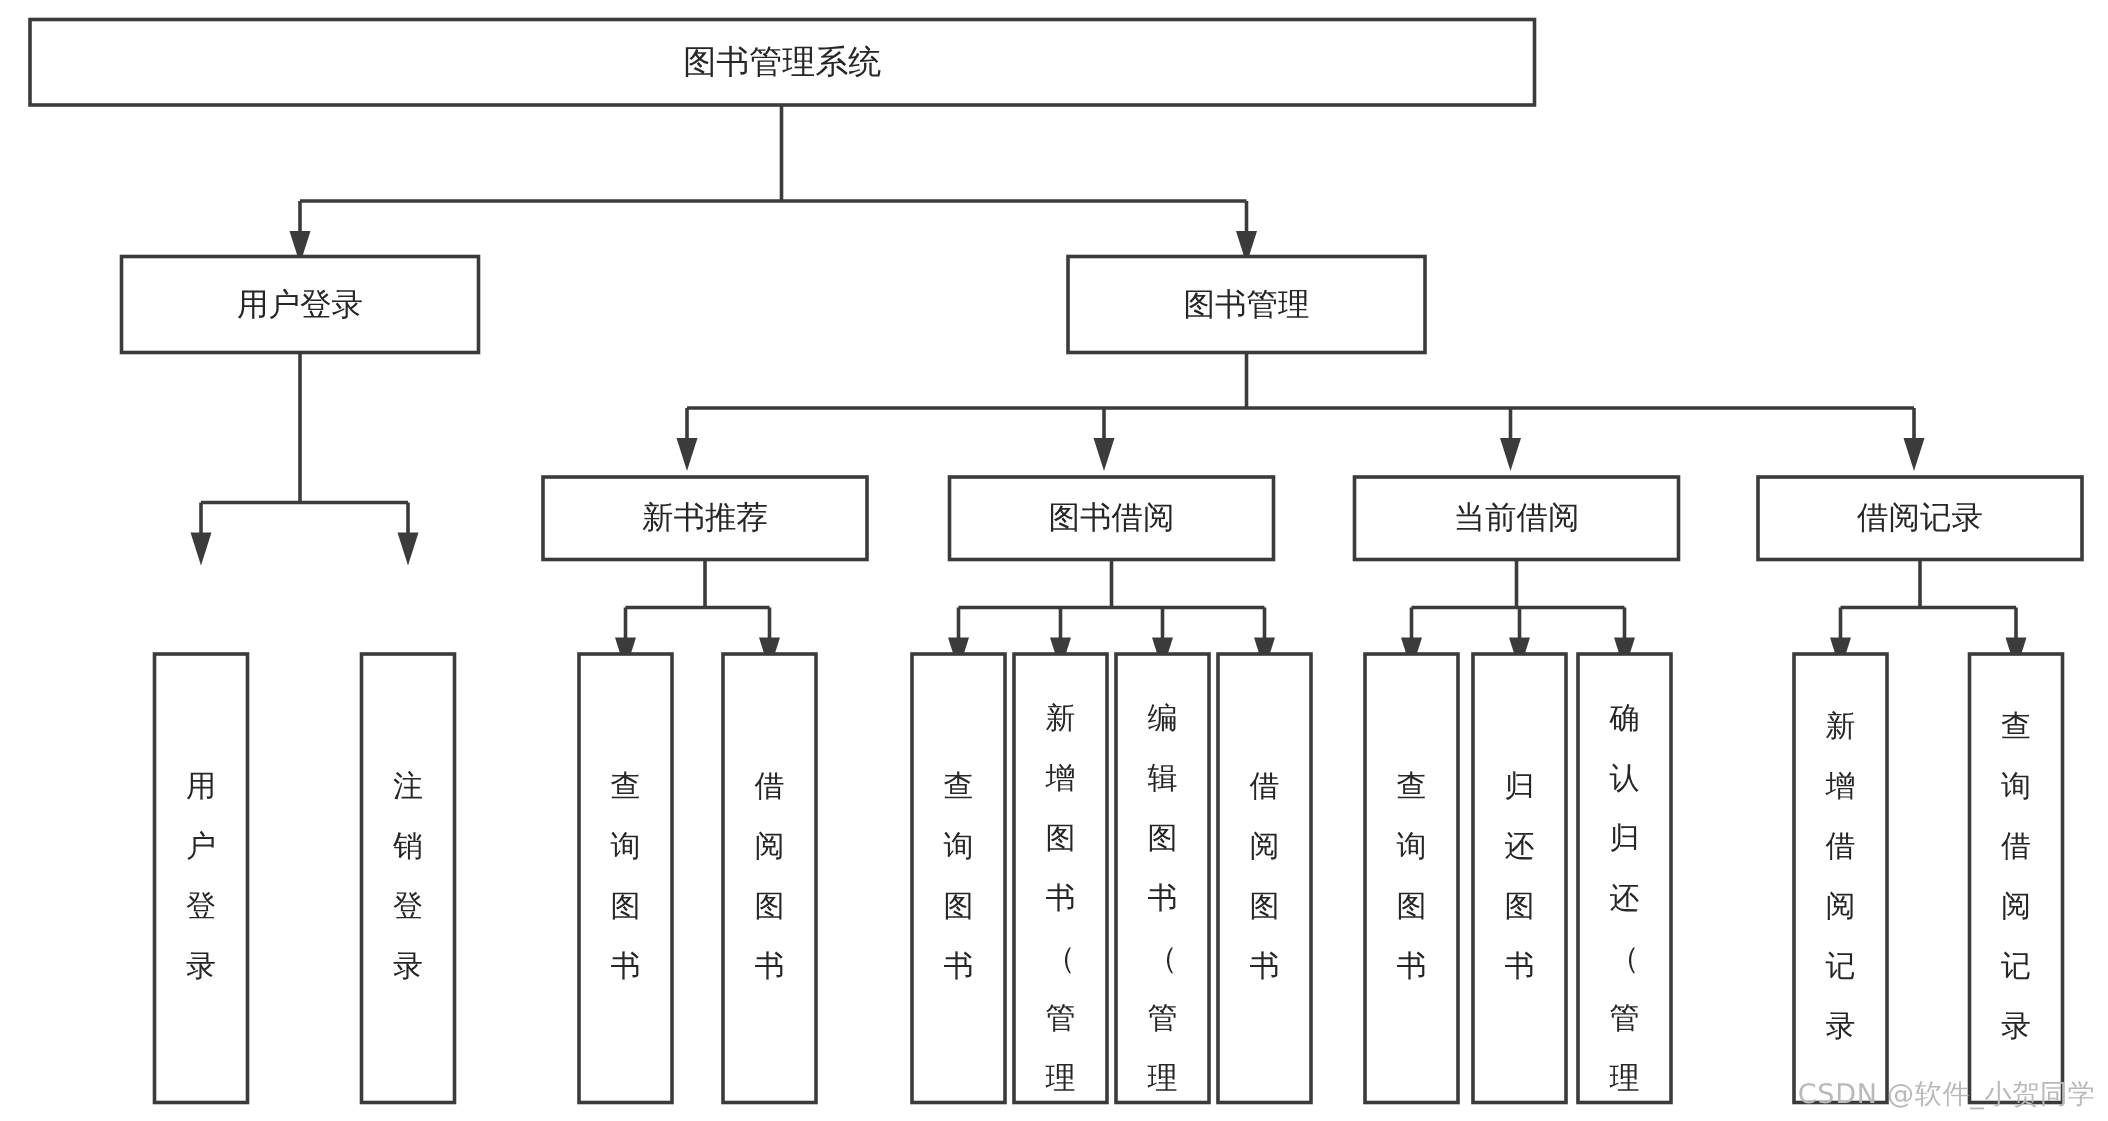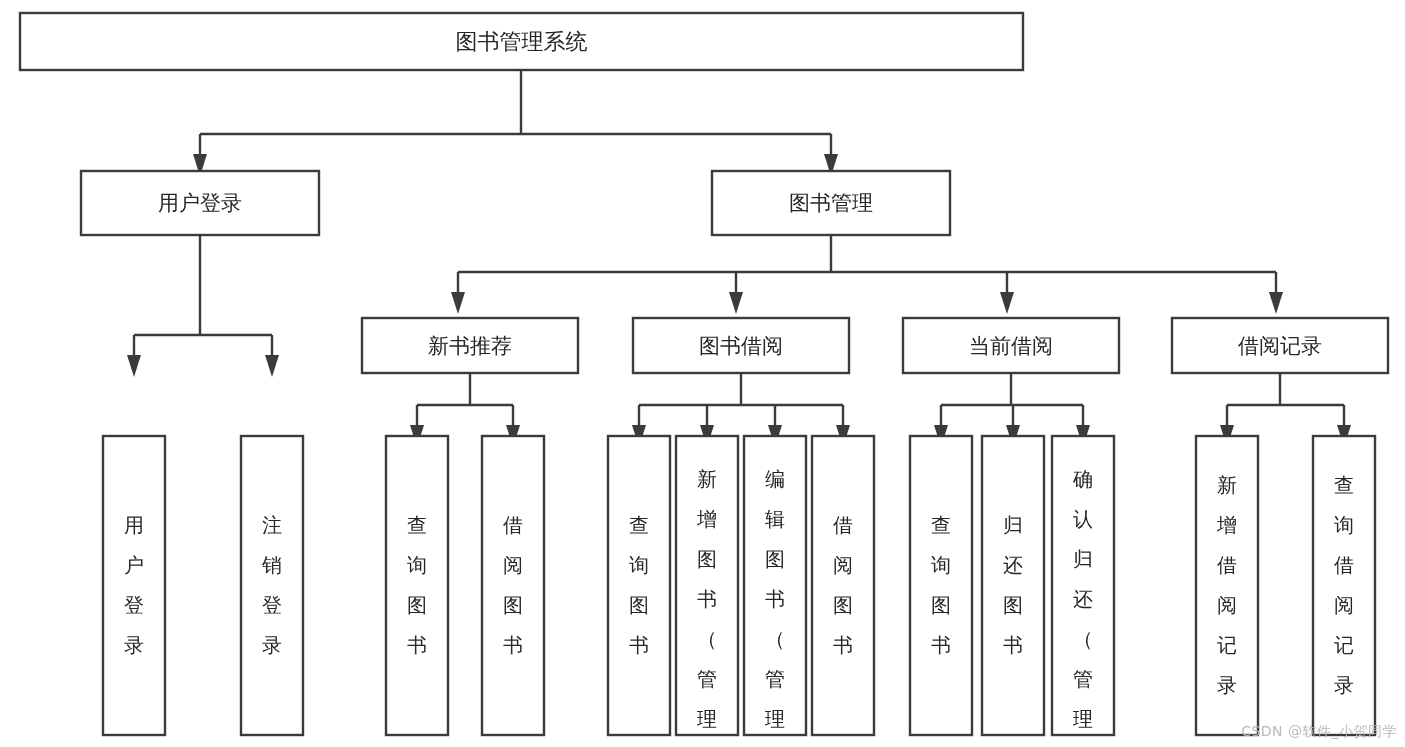--- a/index.html
+++ b/index.html
@@ -31,21 +31,21 @@
     text-anchor:middle;
     dominant-baseline:middle;
   }
   .label-h{font-size:21px;}
   .label-root{font-size:22px;}
   .label-v{font-size:20px;}
   .watermark{
     position:absolute;
     right:8px;
     bottom:6px;
-    font-size:14px;
+    font-size:18px;
     color:#b9b9b9;
     font-family:"DejaVu Sans","Liberation Sans",sans-serif;
     white-space:nowrap;
     letter-spacing:0.5px;
     pointer-events:none;
   }
 </style>
 </head>
 <body>
 

